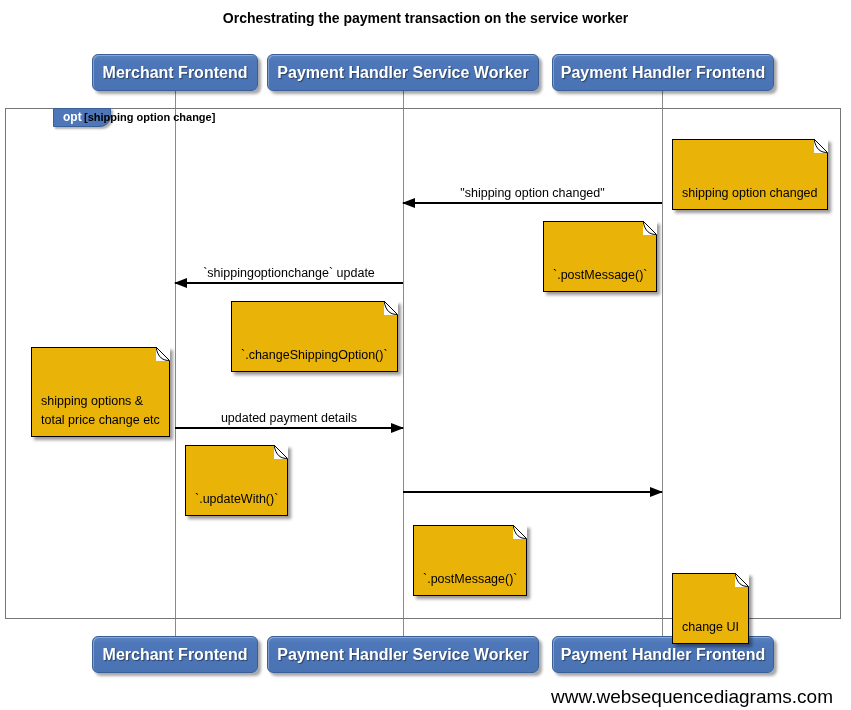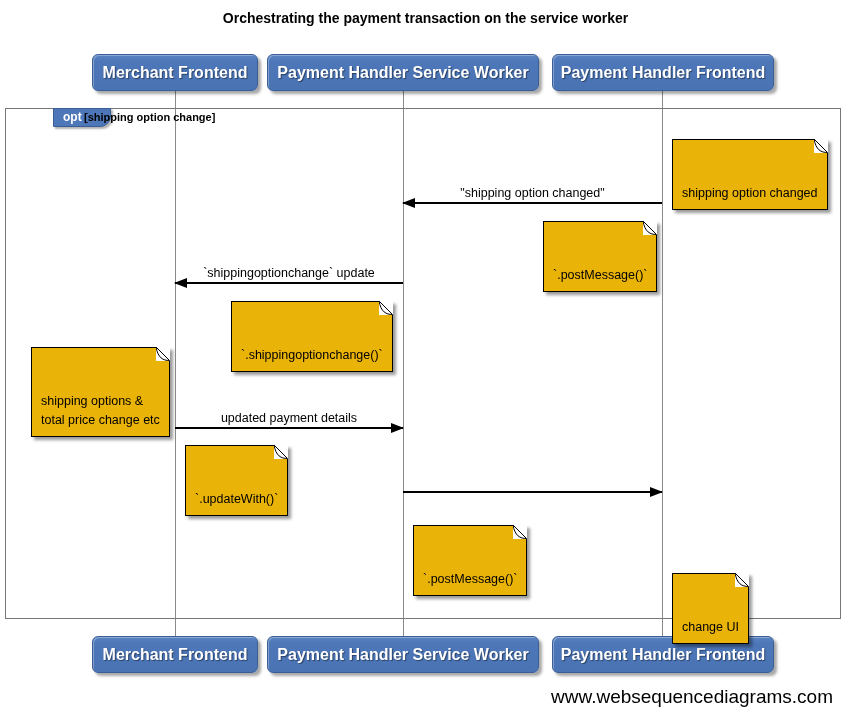--- a/index.html
+++ b/index.html
@@ -109,21 +109,21 @@
     <svg class="fold" width="14" height="14" viewBox="0 0 14 14">
         <path d="M0 0 L13.5 13.5 C7 13.5 2 11 0 0 Z" fill="#ffffff" stroke="#000000" stroke-width="1"></path>
       </svg>
     <span>`.postMessage()`</span>
   </div>
 
   <div class="note" style="left:231px;top:301px">
     <svg class="fold" width="14" height="14" viewBox="0 0 14 14">
         <path d="M0 0 L13.5 13.5 C7 13.5 2 11 0 0 Z" fill="#ffffff" stroke="#000000" stroke-width="1"></path>
       </svg>
-    <span>`.shippingoptionchange()`</span>
+    <span>`.changeShippingOption()`</span>
   </div>
 
   <div class="note" style="left:31px;top:347px">
     <svg class="fold" width="14" height="14" viewBox="0 0 14 14">
         <path d="M0 0 L13.5 13.5 C7 13.5 2 11 0 0 Z" fill="#ffffff" stroke="#000000" stroke-width="1"></path>
       </svg>
     <span>shipping options &amp;
 total price change etc</span>
   </div>
 

